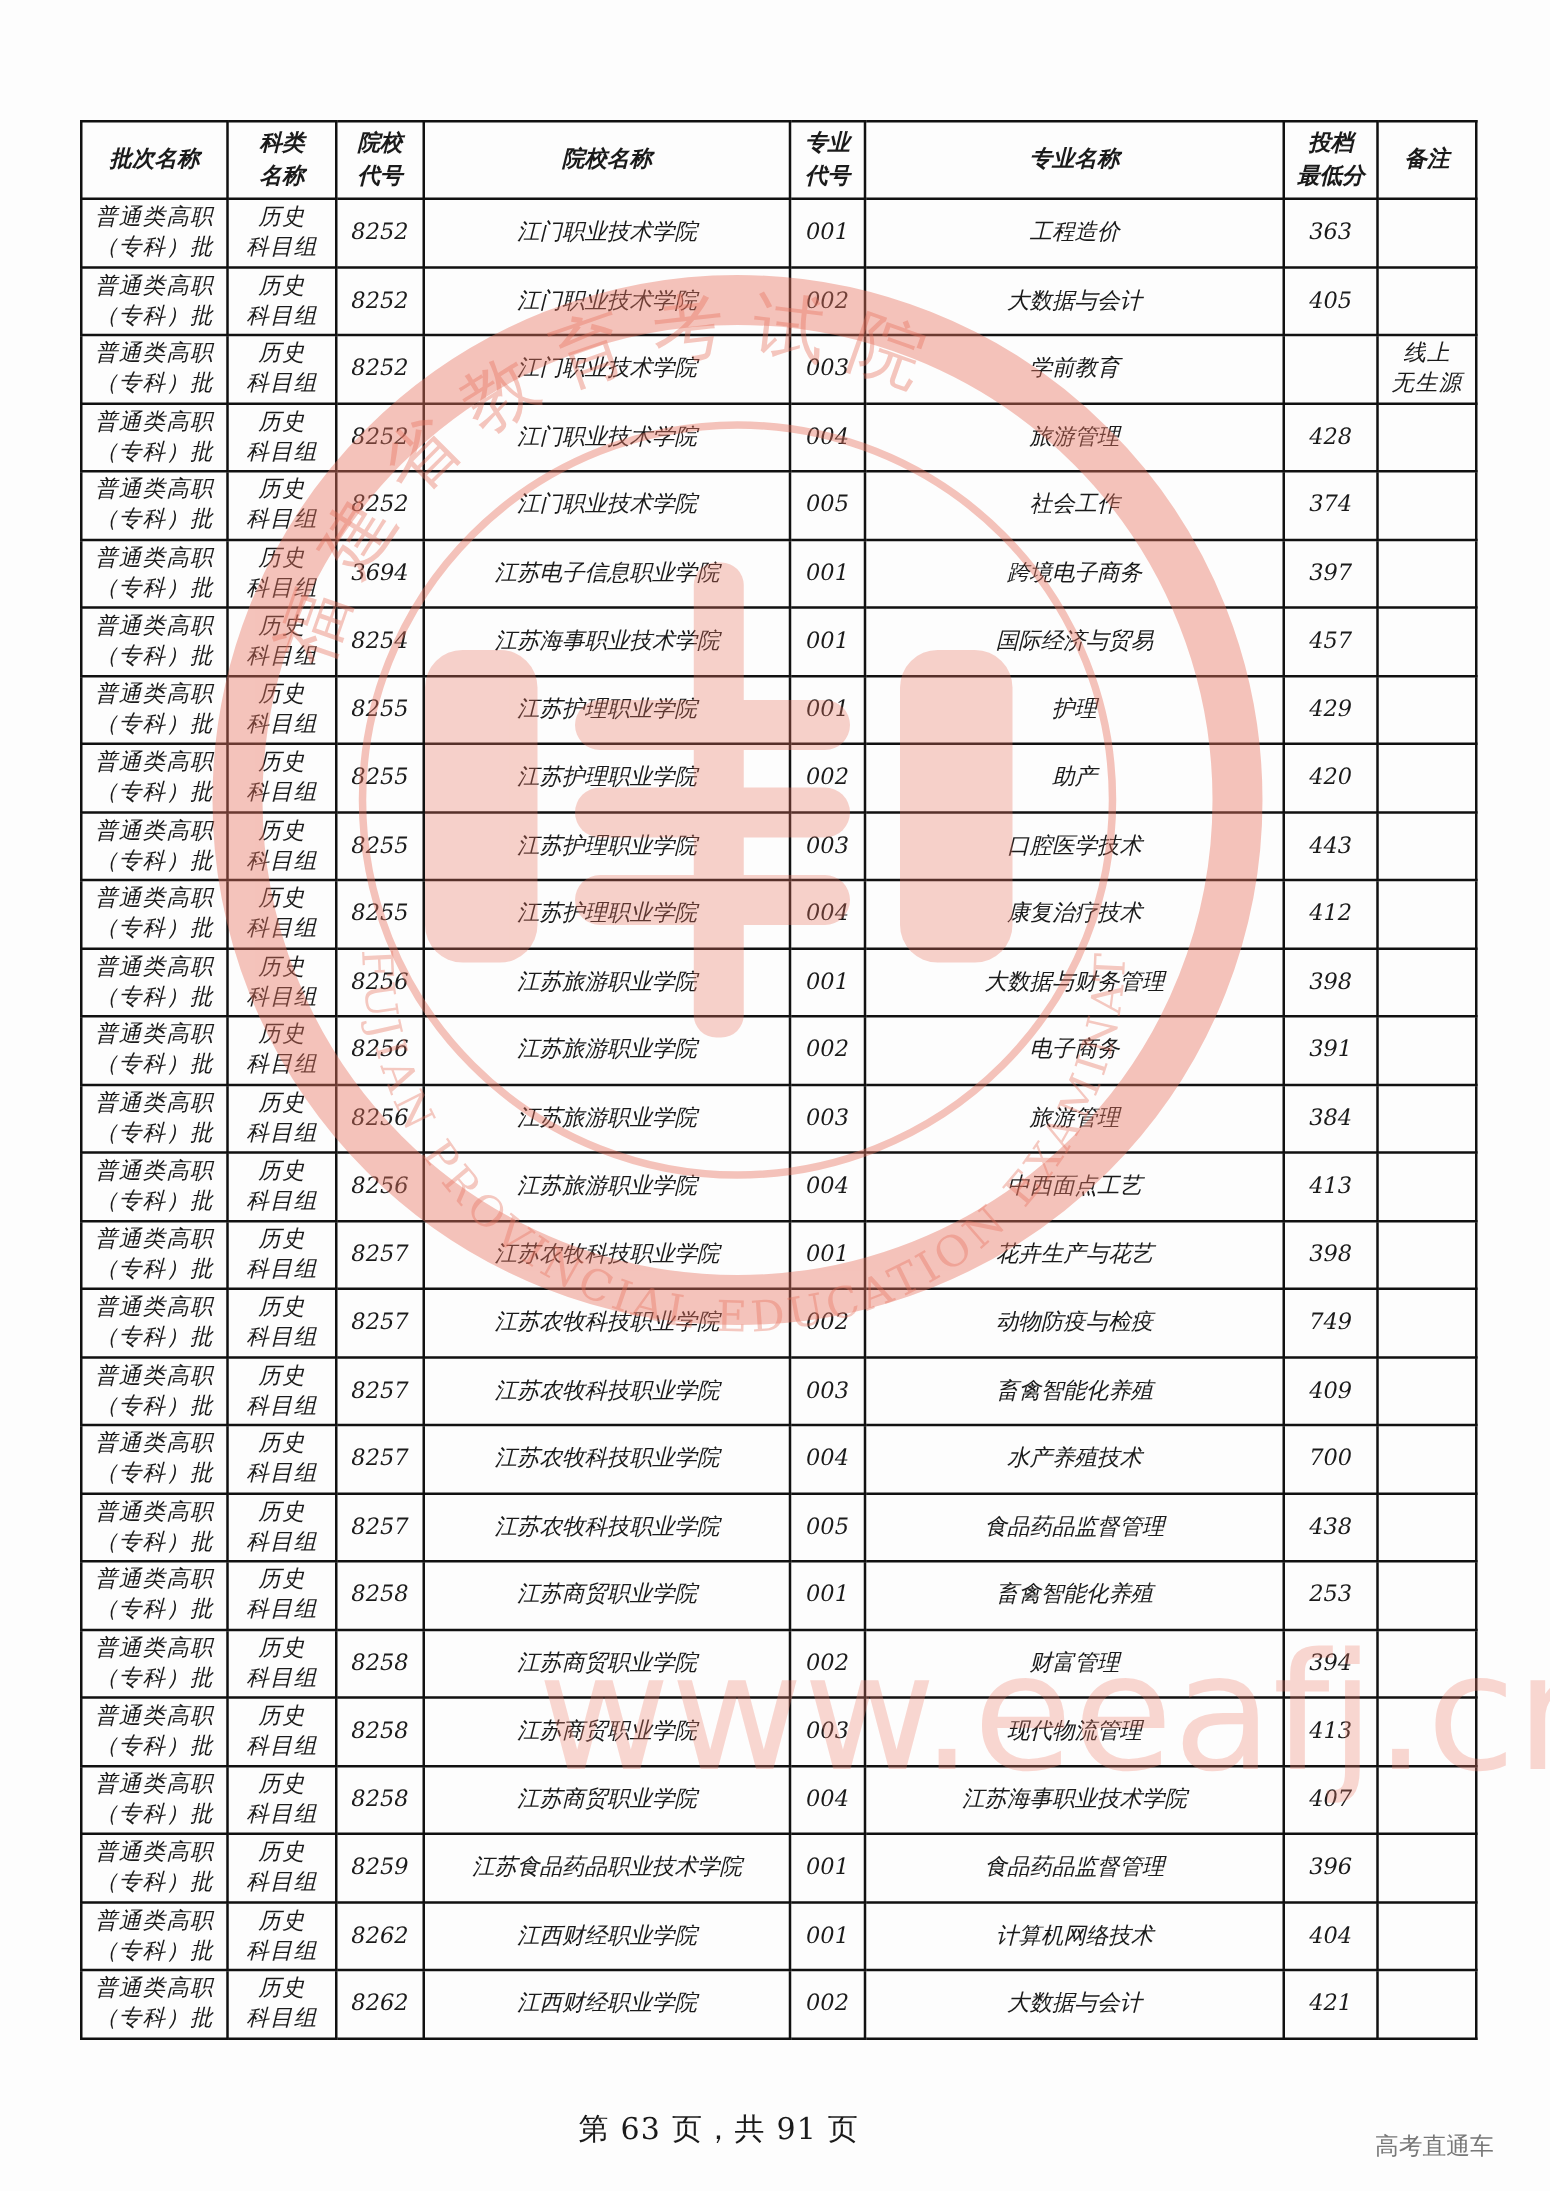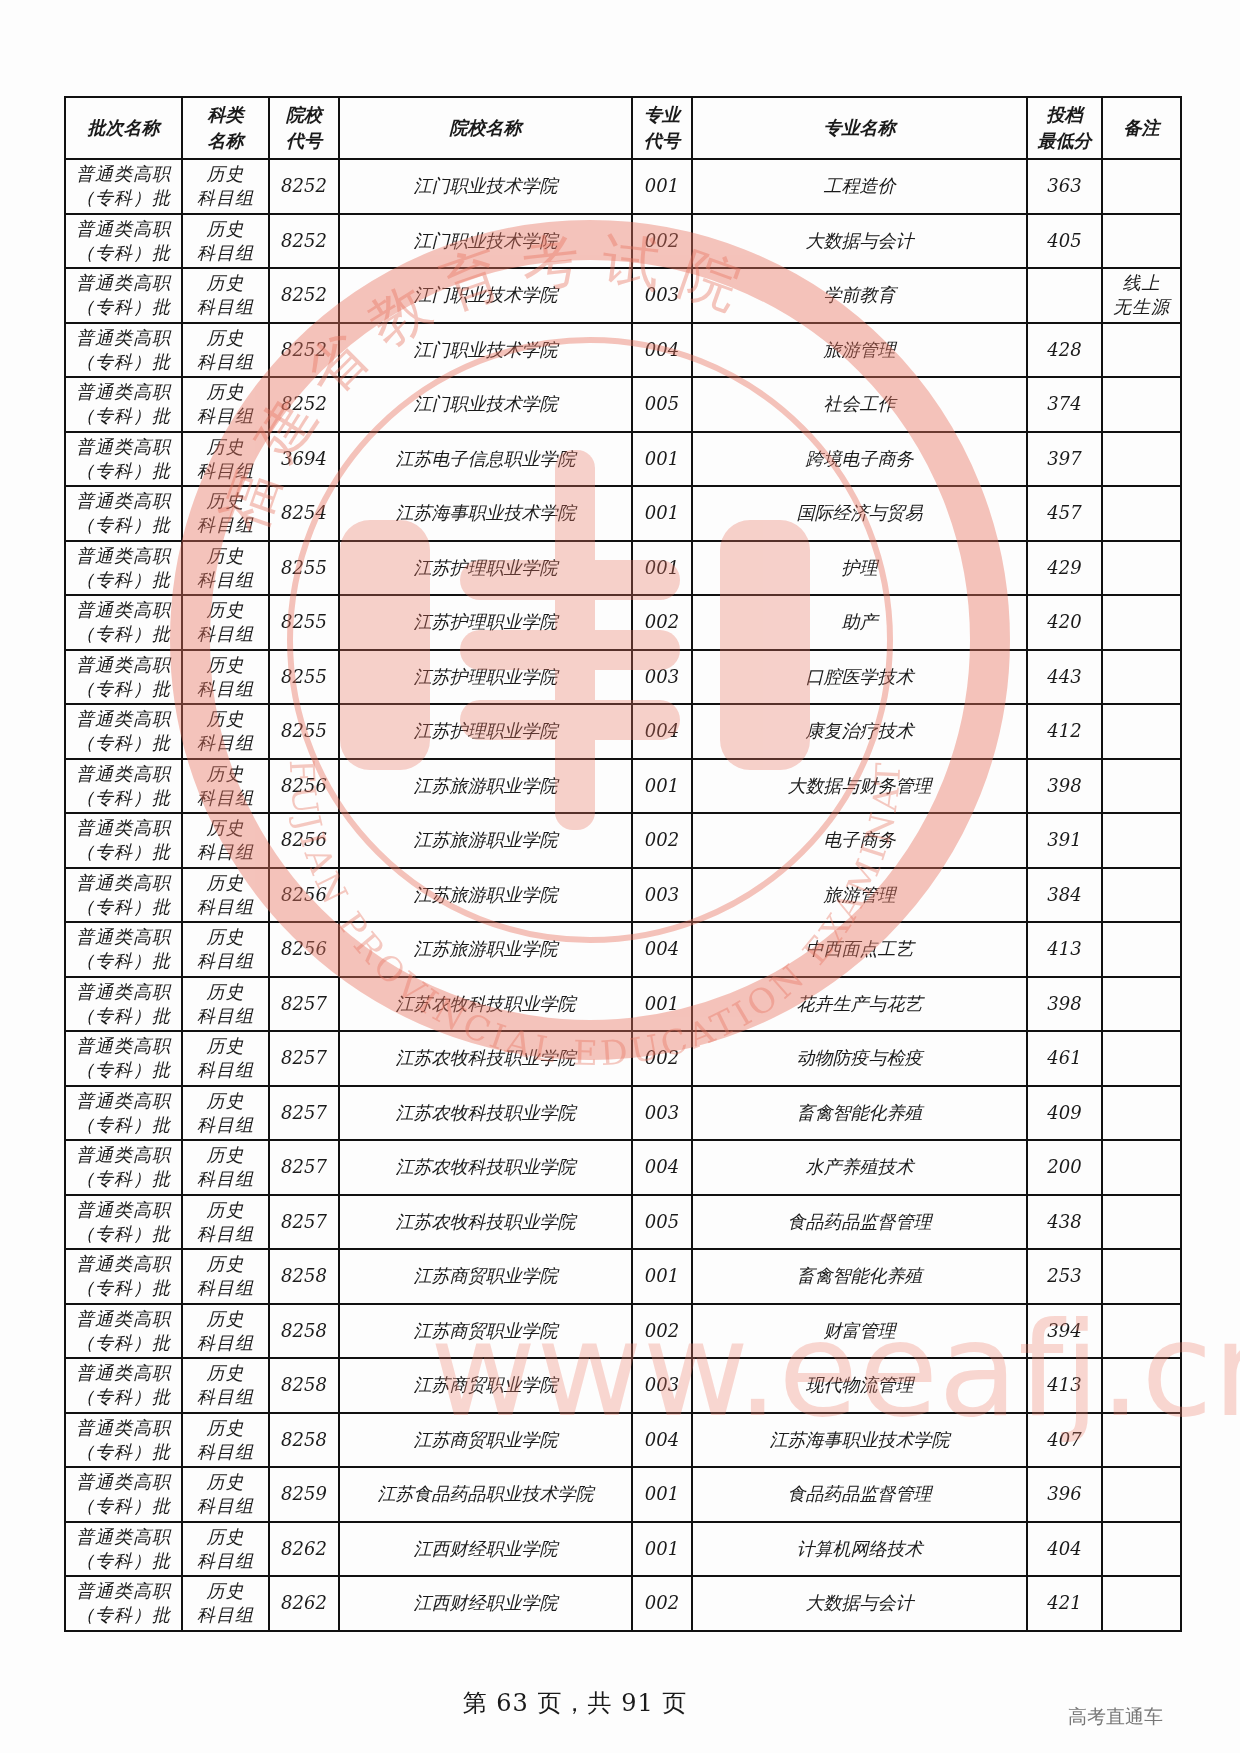--- a/index.html
+++ b/index.html
@@ -19,21 +19,21 @@
       font-size: 18px; line-height: 24px; overflow: hidden;
     }
     table.score-table th {
       height: 60px; font-family: "DejaVu Sans", "Liberation Sans", sans-serif; font-weight: bold; font-size: 18px; line-height: 26px;
     }
     table.score-table td { height: 52.5px; }
     td.left { text-align: left; padding-left: 6px; }
     .two-line { display: block; }
     .batch-cell span { display: block; letter-spacing: 1px; }
     .footer-page { position: absolute; top: 1687px; left: 0; width: 1150px; text-align: center; font-size: 24px; z-index: 3; letter-spacing: 1px; }
-    .footer-brand { position: absolute; top: 1704px; left: 1068px; font-family: "DejaVu Sans", "Liberation Sans", sans-serif; font-size: 19px; color: #777; z-index: 3; }
+    .footer-brand { position: absolute; top: 1704px; left: 1100px; font-family: "DejaVu Sans", "Liberation Sans", sans-serif; font-size: 19px; color: #777; z-index: 3; }
   </style>
 </head>
 <body>
 
 <svg class="watermark" viewBox="0 0 1240 1753">
   <defs>
     <path id="arc-top" d="M 250,620 A 330,330 0 0 1 930,620"></path>
     <path id="arc-bottom" d="M 290,760 A 300,300 0 0 0 900,760"></path>
   </defs>
   <g opacity="0.42" fill="none" stroke="#e8735f">
@@ -366,21 +366,21 @@
           <span>（专科）批</span>
         </td>
         <td class="batch-cell">
           <span>历史</span>
           <span>科目组</span>
         </td>
         <td>8257</td>
         <td class="left">江苏农牧科技职业学院</td>
         <td>002</td>
         <td class="left">动物防疫与检疫</td>
-        <td>461</td>
+        <td>749</td>
         <td class="batch-cell"></td>
       </tr>
       <tr>
         <td class="batch-cell">
           <span>普通类高职</span>
           <span>（专科）批</span>
         </td>
         <td class="batch-cell">
           <span>历史</span>
           <span>科目组</span>
@@ -398,21 +398,21 @@
           <span>（专科）批</span>
         </td>
         <td class="batch-cell">
           <span>历史</span>
           <span>科目组</span>
         </td>
         <td>8257</td>
         <td class="left">江苏农牧科技职业学院</td>
         <td>004</td>
         <td class="left">水产养殖技术</td>
-        <td>200</td>
+        <td>700</td>
         <td class="batch-cell"></td>
       </tr>
       <tr>
         <td class="batch-cell">
           <span>普通类高职</span>
           <span>（专科）批</span>
         </td>
         <td class="batch-cell">
           <span>历史</span>
           <span>科目组</span>

